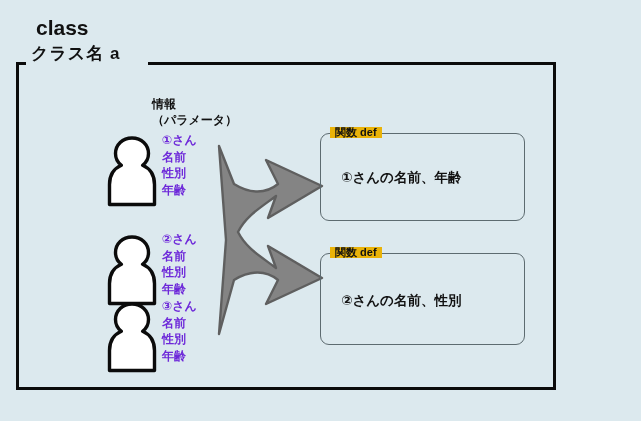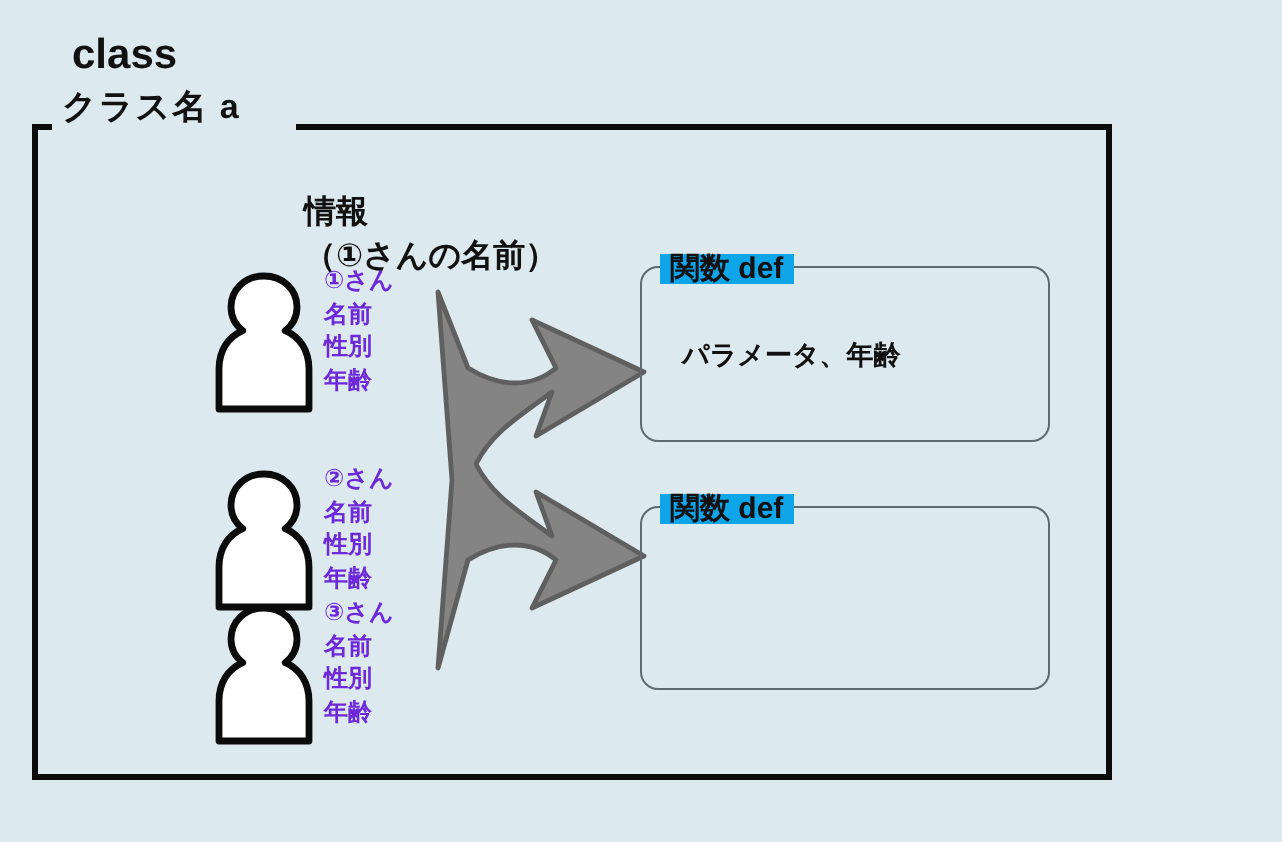--- a/index.html
+++ b/index.html
@@ -62,21 +62,21 @@
     line-height: 1;
     white-space: nowrap;
     letter-spacing: 1px;
   }
 
   
   #param-heading {
     position: absolute;
     left: 152px;
     top: 96px;
-    font-size: 16px;
+    font-size: 12px;
     font-weight: bold;
     color: #111111;
     line-height: 1.35;
     white-space: nowrap;
   }
   #param-heading .line2 { letter-spacing: 0px; }
 
   
   .person-row {
     position: absolute;
@@ -121,24 +121,24 @@
     border: 1.5px solid #5d6b70;
     border-radius: 9px;
     box-sizing: border-box;
     background: transparent;
   }
   .func-box.fb1 { left: 320px; top: 133px; width: 205px; height: 88px; }
   .func-box.fb2 { left: 320px; top: 253px; width: 205px; height: 92px; }
 
   .func-label {
     position: absolute;
-    font-size: 15px;
-    font-weight: bold;
-    color: #111111;
-    background: #0ea5e9;
+    font-size: 11px;
+    font-weight: bold;
+    color: #111111;
+    background: #eab308;
     padding: 0 5px;
     line-height: 1;
     white-space: nowrap;
   }
   .func-label.fl1 { left: 330px; top: 127px; }
   .func-label.fl2 { left: 330px; top: 247px; }
 
   .func-body {
     position: absolute;
     font-size: 13.5px;
@@ -157,21 +157,21 @@
 
   <div id="class-frame"></div>
   <div id="class-frame-gap"></div>
 
   <div id="class-keyword">class</div>
 
   <div id="class-name-label">クラス名 a</div>
 
   <div id="param-heading">
     <div class="line1">情報</div>
-    <div class="line2">（①さんの名前）</div>
+    <div class="line2">（パラメータ）</div>
   </div>
 
   <div class="person-row r1">
     <span class="person-icon">
       <svg viewBox="0 0 52 74" width="52" height="74" xmlns="http://www.w3.org/2000/svg">
         <path d="M26 4 C35.5 4 42.5 10.8 42.5 19.5 C42.5 24.4 40.2 28.6 36.6 31.3
                  C44.3 34.6 48.5 41.6 48.5 50.5 L48.5 70.5 L3.5 70.5 L3.5 50.5
                  C3.5 41.6 7.7 34.6 15.4 31.3 C11.8 28.6 9.5 24.4 9.5 19.5
                  C9.5 10.8 16.5 4 26 4 Z" fill="#ffffff" stroke="#0b0b0b" stroke-width="3.4" stroke-linejoin="round"></path>
       </svg>
@@ -235,18 +235,19 @@
                L74 140
                C62 130 46 130 30 140
                L15 194
                L22 100
                Z" fill="#848484" stroke="#5f5f5f" stroke-width="2.4" stroke-linejoin="round"></path>
     </svg>
   </div>
 
   <div class="func-box fb1"></div>
   <div class="func-label fl1">関数 def</div>
-  <div class="func-body fbody1">パラメータ、年齢</div>
+  <div class="func-body fbody1">①さんの名前、年齢</div>
 
   <div class="func-box fb2"></div>
   <div class="func-label fl2">関数 def</div>
+  <div class="func-body fbody2">②さんの名前、性別</div>
 
 </div>
 
 </body></html>

